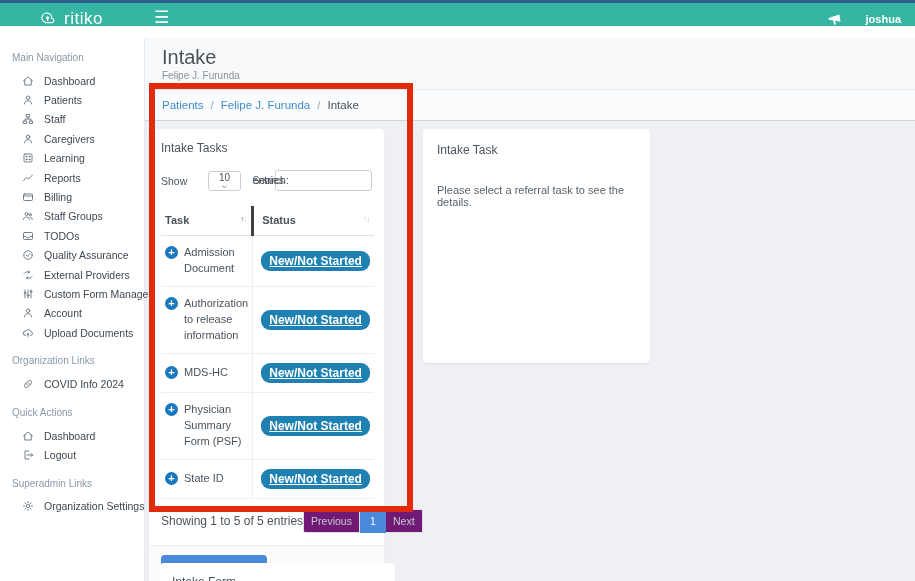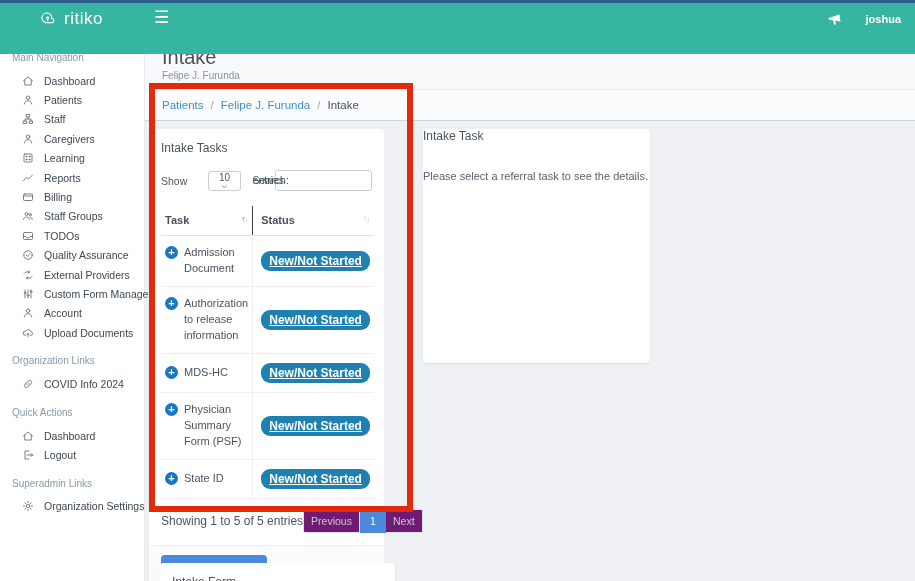--- a/index.html
+++ b/index.html
@@ -1,20 +1,20 @@
 <!DOCTYPE html>
 <html><head>
 <meta charset="utf-8">
 <style>
   * { margin:0; padding:0; box-sizing:border-box; }
   html,body { width:915px; height:581px; overflow:hidden; position:relative;
               font-family:"Liberation Sans","DejaVu Sans",sans-serif; background:#fff; }
 
   
-  .topbar { position:absolute; left:0; top:0; width:915px; height:54px; background:#36b5a3; z-index:20; }
+  .topbar { position:absolute; left:0; top:0; width:915px; height:26px; background:#36b5a3; z-index:20; }
   .topbar-stripe { position:absolute; left:0; top:0; width:100%; height:3px; background:#2f5e8d; }
   .logo { position:absolute; left:36px; top:8px; display:flex; align-items:center; gap:4px; color:#fff; }
   .logo svg { width:24px; height:18px; stroke:#fff; fill:none; stroke-width:1.6; }
   .logo-text { font-size:17px; font-weight:normal; letter-spacing:.5px; }
   .hamburger { position:absolute; left:154px; top:7px; color:#fff; font-size:17px; cursor:pointer; }
   .topbar-right { position:absolute; right:14px; top:0; height:38px; display:flex; align-items:center; gap:24px; }
   .megaphone svg { width:15px; height:15px; fill:#fff; transform:rotate(-8deg); display:block; }
   .username { color:#fff; font-size:11px; font-weight:bold; }
 
   
@@ -35,41 +35,41 @@
   .page-subtitle { font-size:10px; color:#8a9299; margin-top:1px; }
   .breadcrumb-bar { height:31px; background:#fbfcfd; border-bottom:1px solid #ccd5dd;
                     display:flex; align-items:center; padding:0 17px; font-size:11.5px; gap:7px; }
   .crumb-link { color:#3f8dcc; cursor:pointer; }
   .crumb-sep { color:#9aa4ad; }
   .crumb-current { color:#4a545e; }
   .content { position:relative; width:770px; height:460px; background:#eef0f4; }
 
   .card { position:absolute; background:#fff; border-radius:4px; box-shadow:0 1px 2px rgba(0,0,0,.07); }
   .card-tasks { left:4px; top:8px; width:235px; }
-  .card-detail { left:278px; top:8px; width:227px; height:234px; }
+  .card-detail { left:278px; top:8px; width:227px; height:234px; padding:14px; }
   .card-form  { left:15px; top:442px; width:235px; height:60px; padding:12px; }
   .card-title { font-size:12px; color:#4a545e; }
 
   .tasks-body { padding:12px 12px 0 12px; }
   .table-controls { margin-top:15px; display:flex; align-items:center; }
   .show-label { font-size:10.5px; color:#4a545e; margin-right:21px; }
   .page-size-select { width:50px; height:20px; border:1px solid #c9ced4; border-radius:3px;
                       display:flex; align-items:center; justify-content:space-between;
                       padding:0 6px; font-size:10px; color:#4a545e; cursor:pointer;flex-direction:column; }
   .page-size-select svg { width:9px; height:9px; stroke:#4a545e; fill:none; stroke-width:2.4; }
   .overlap-labels { position:relative; width:42px; height:13px; margin-left:12px; }
   .overlap-labels span { position:absolute; left:0; top:0; font-size:10.5px; color:#4a545e; white-space:nowrap; }
   .search-input { width:97px; height:21px; border:1px solid #c9ced4; border-radius:3px; margin-left:1px;
                   font-size:11px; padding:0 5px; color:#4a545e; outline:none; }
 
   table.tasks { width:100%; border-collapse:collapse; margin-top:15px; }
   table.tasks th { text-align:left; font-size:11px; color:#49525b; font-weight:bold;
                    padding:8px 4px 9px 4px; border-bottom:1px solid #dfe3e7; position:relative; }
   table.tasks th.col-task { width:97px; }
-  table.tasks th.col-status { padding-left:8px; border-left:1px solid #404040; }
+  table.tasks th.col-status { padding-left:8px; border-left:3px solid #404040; }
   .sort { position:absolute; right:5px; top:9px; font-size:8px; letter-spacing:-1px; }
   .sort .up { color:#6b7680; } .sort .dn { color:#c6ccd3; }
   .sort.idle .up, .sort.idle .dn { color:#c6ccd3; }
   table.tasks td { font-size:11px; color:#4a545e; padding:9px 4px; border-bottom:1px solid #eceef1;
                    vertical-align:middle; }
   table.tasks td.cell-status { border-left:1px solid #eceef1; padding-left:8px; }
   .task-cell { display:flex; align-items:flex-start; gap:6px; }
   .plus-btn { flex:0 0 13px; width:13px; height:13px; border-radius:50%; background:#1878c0; color:#fff;
               font-size:11px; line-height:12px; text-align:center; cursor:pointer; margin-top:1px;
               font-weight:bold; }

